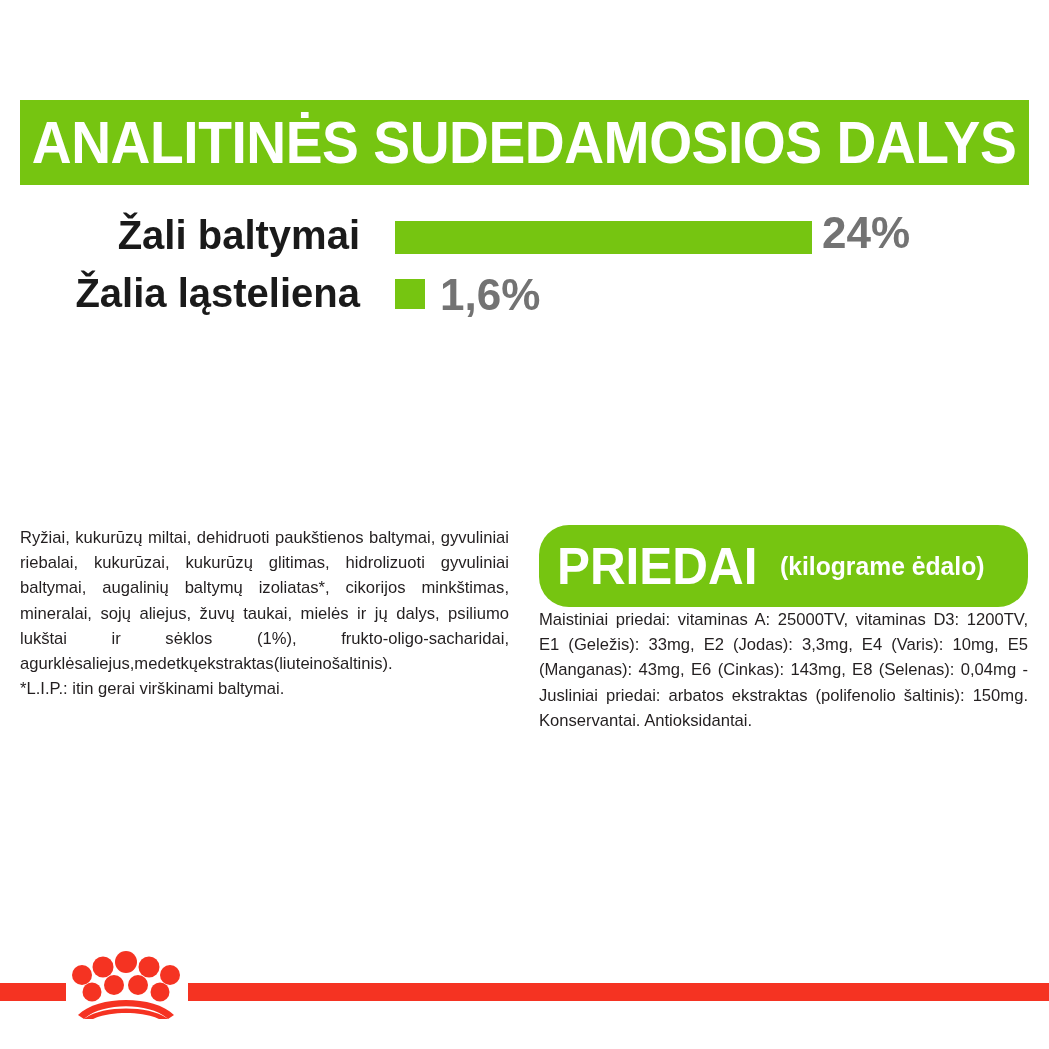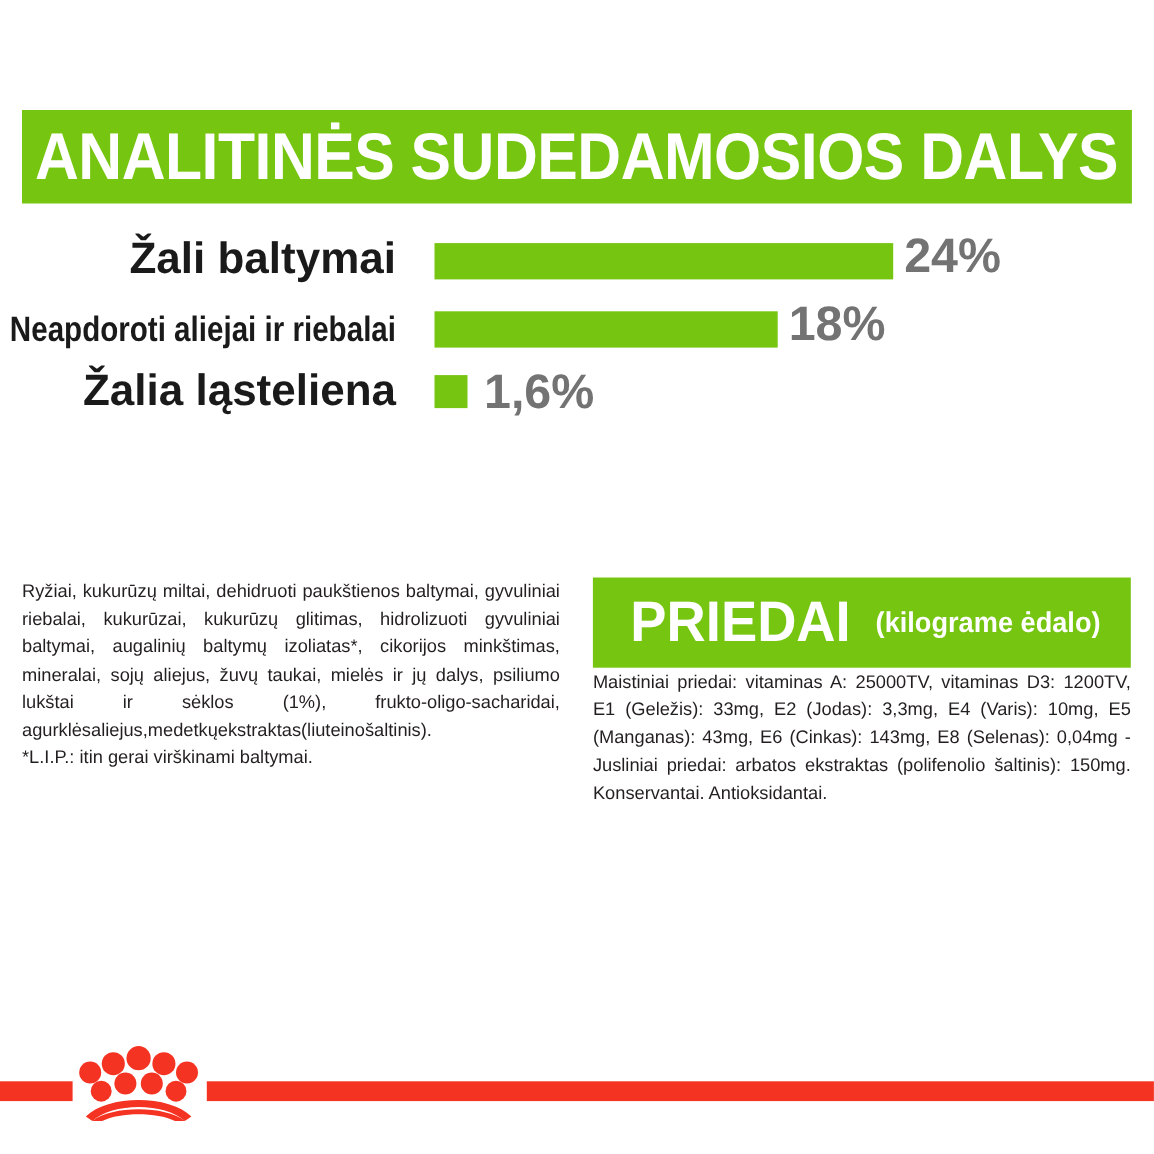--- a/index.html
+++ b/index.html
@@ -123,21 +123,21 @@
   }
   .col-head {
     height: 82px;
     background: #76c511;
     display: flex;
     align-items: center;
     color: #ffffff;
     overflow: hidden;
   }
   .col-head.center { justify-content: center; }
-  .col-head.left { justify-content: flex-start; padding-left: 34px; box-sizing: border-box; }
+  .col-head.left { justify-content: flex-start; padding-left: 18px; box-sizing: border-box; border-radius: 30px; }
 
   .head-main {
     font-family: "Liberation Sans Narrow", "Liberation Sans", sans-serif;
     font-weight: bold;
     font-size: 52px;
     line-height: 1;
     letter-spacing: 0px;
     transform: scaleX(0.95);
     transform-origin: left center;
     white-space: nowrap;
@@ -207,27 +207,20 @@
 <div class="analysis">
 
   <div class="bar-row r1">
     <div class="bar-label big">Žali baltymai</div>
     <div class="bar-track" style="width:417px">
       <div class="bar-fill"></div>
     </div>
     <div class="bar-value" style="left:822px">24%</div>
   </div>
 
-  <div class="bar-row r2">
-    <div class="bar-label narrow">Neapdoroti aliejai ir riebalai</div>
-    <div class="bar-track" style="width:312px">
-      <div class="bar-fill"></div>
-    </div>
-    <div class="bar-value" style="left:717px">18%</div>
-  </div>
 
   <div class="bar-row r3">
     <div class="bar-label big3">Žalia ląsteliena</div>
     <div class="swatch"></div>
     <div class="bar-value" style="left:440px">1,6%</div>
   </div>
 
 </div>
 
 <div class="columns">

